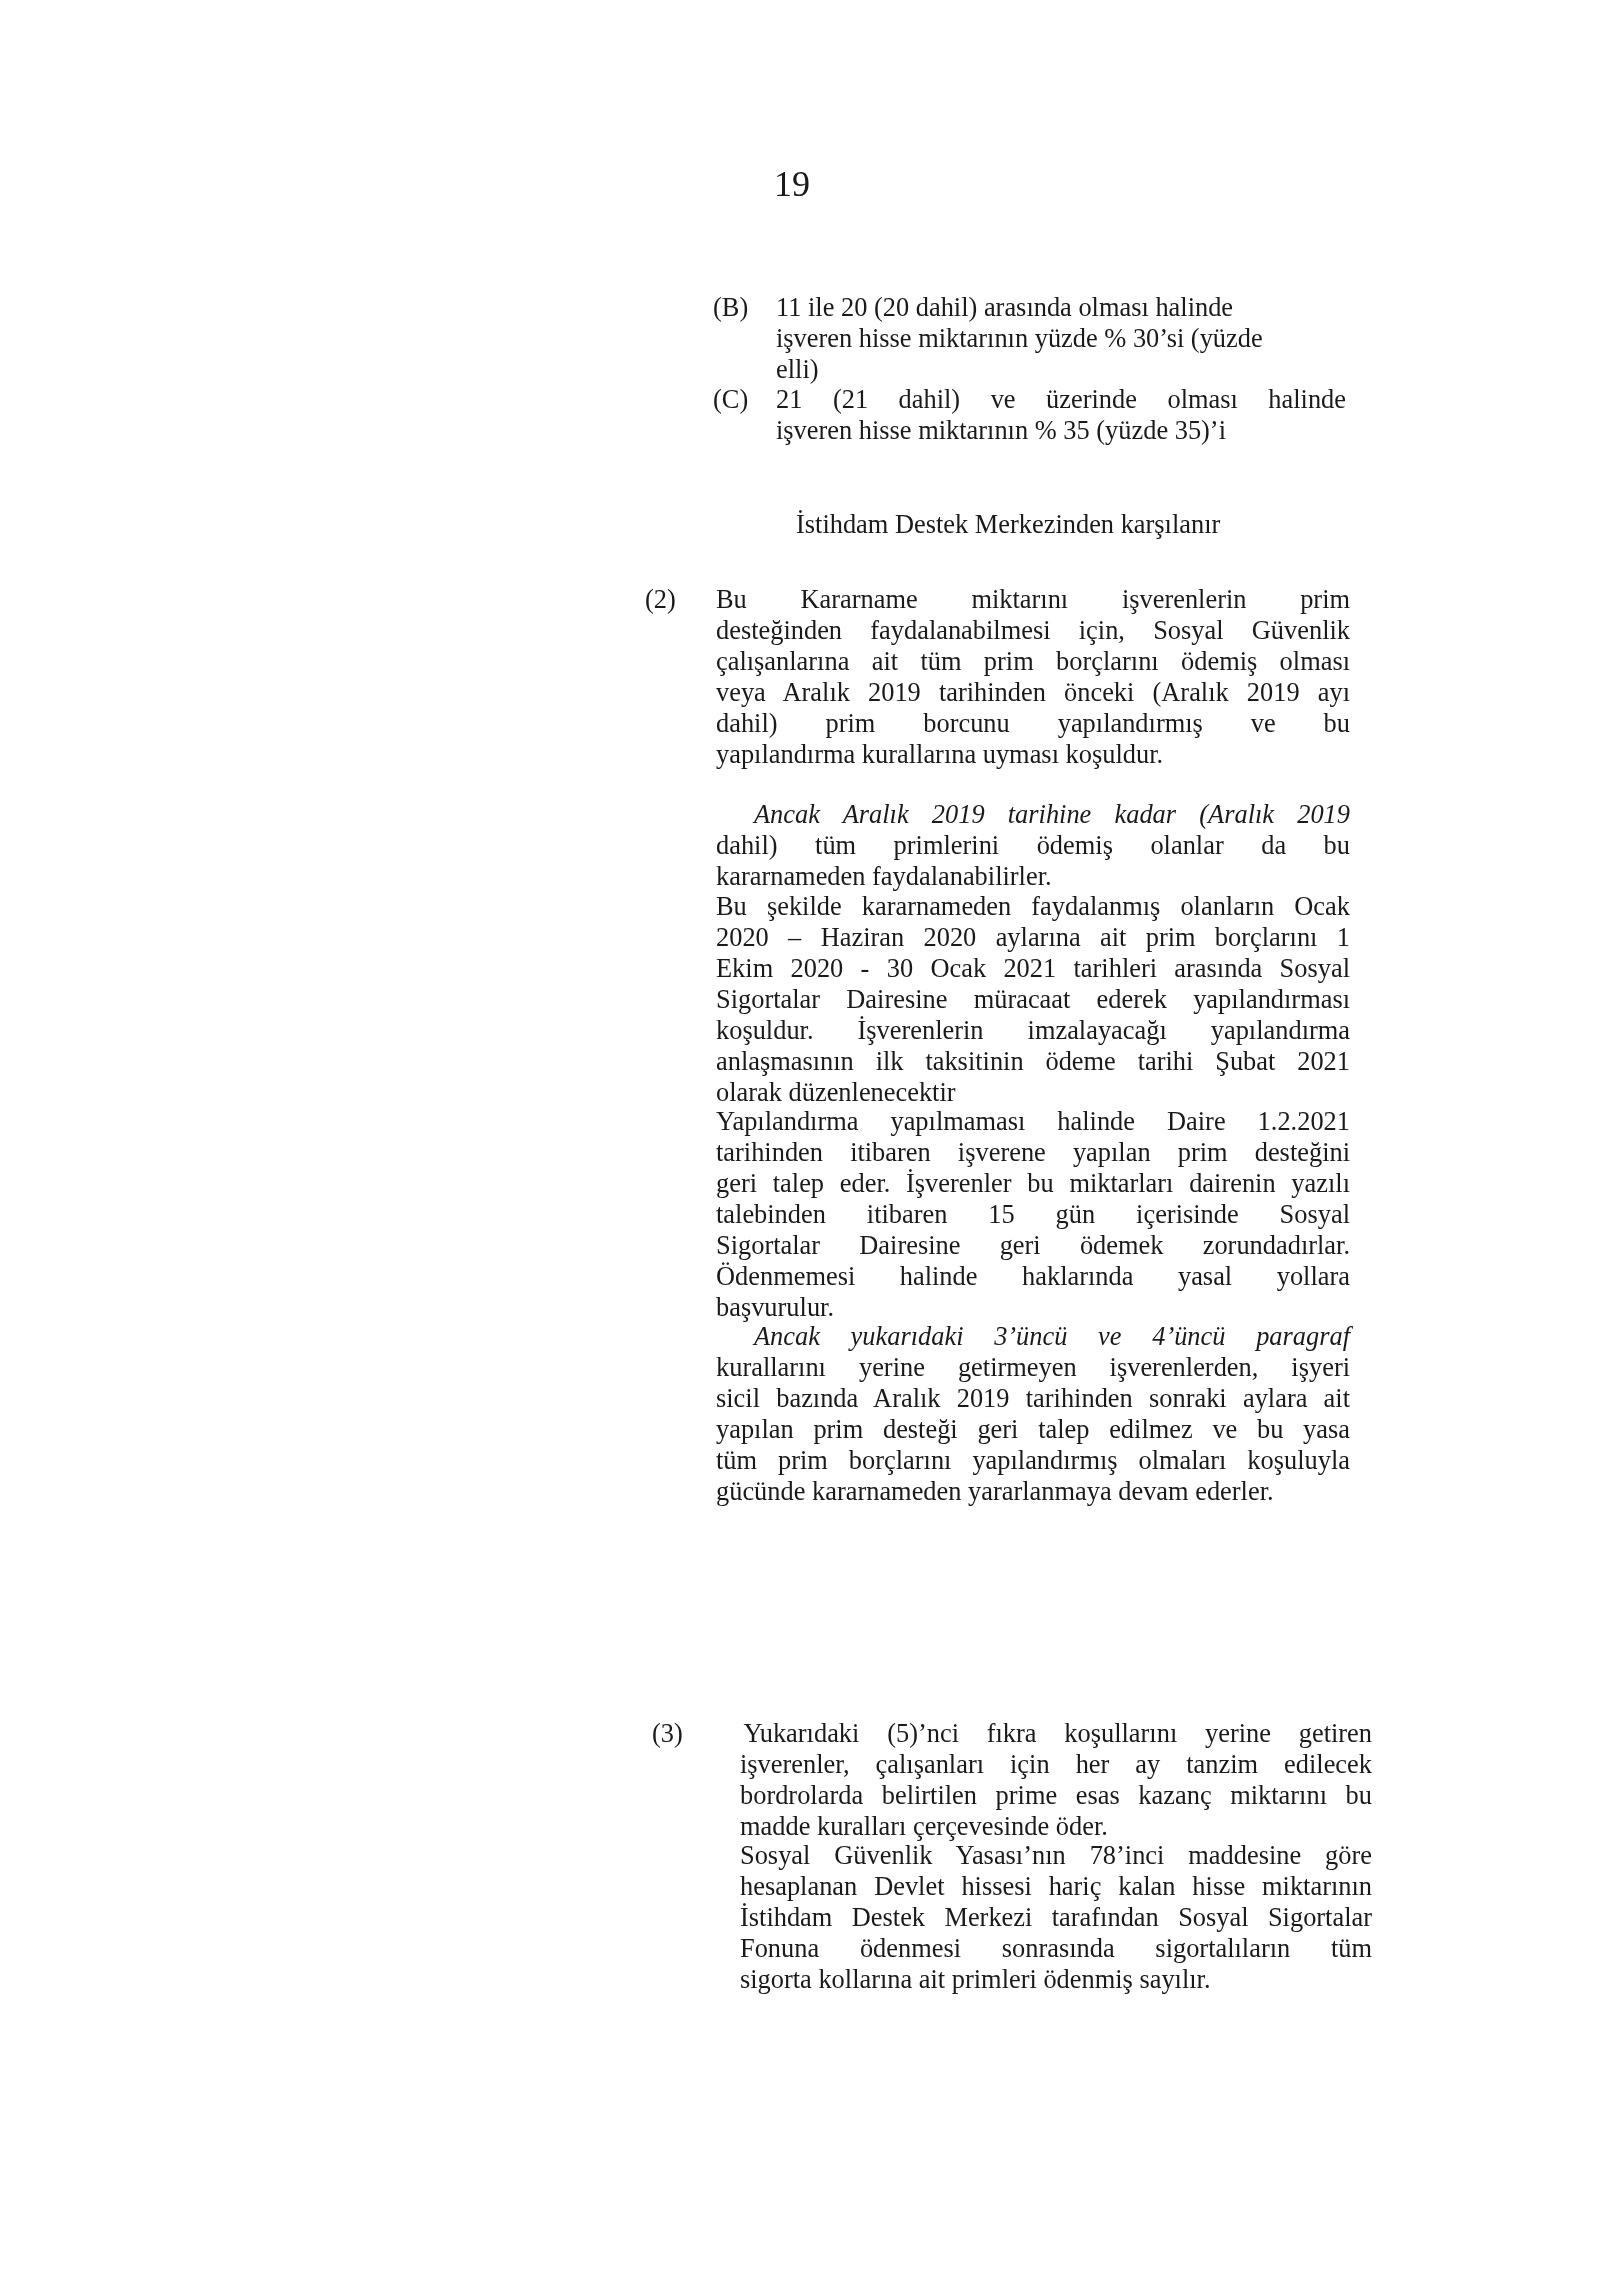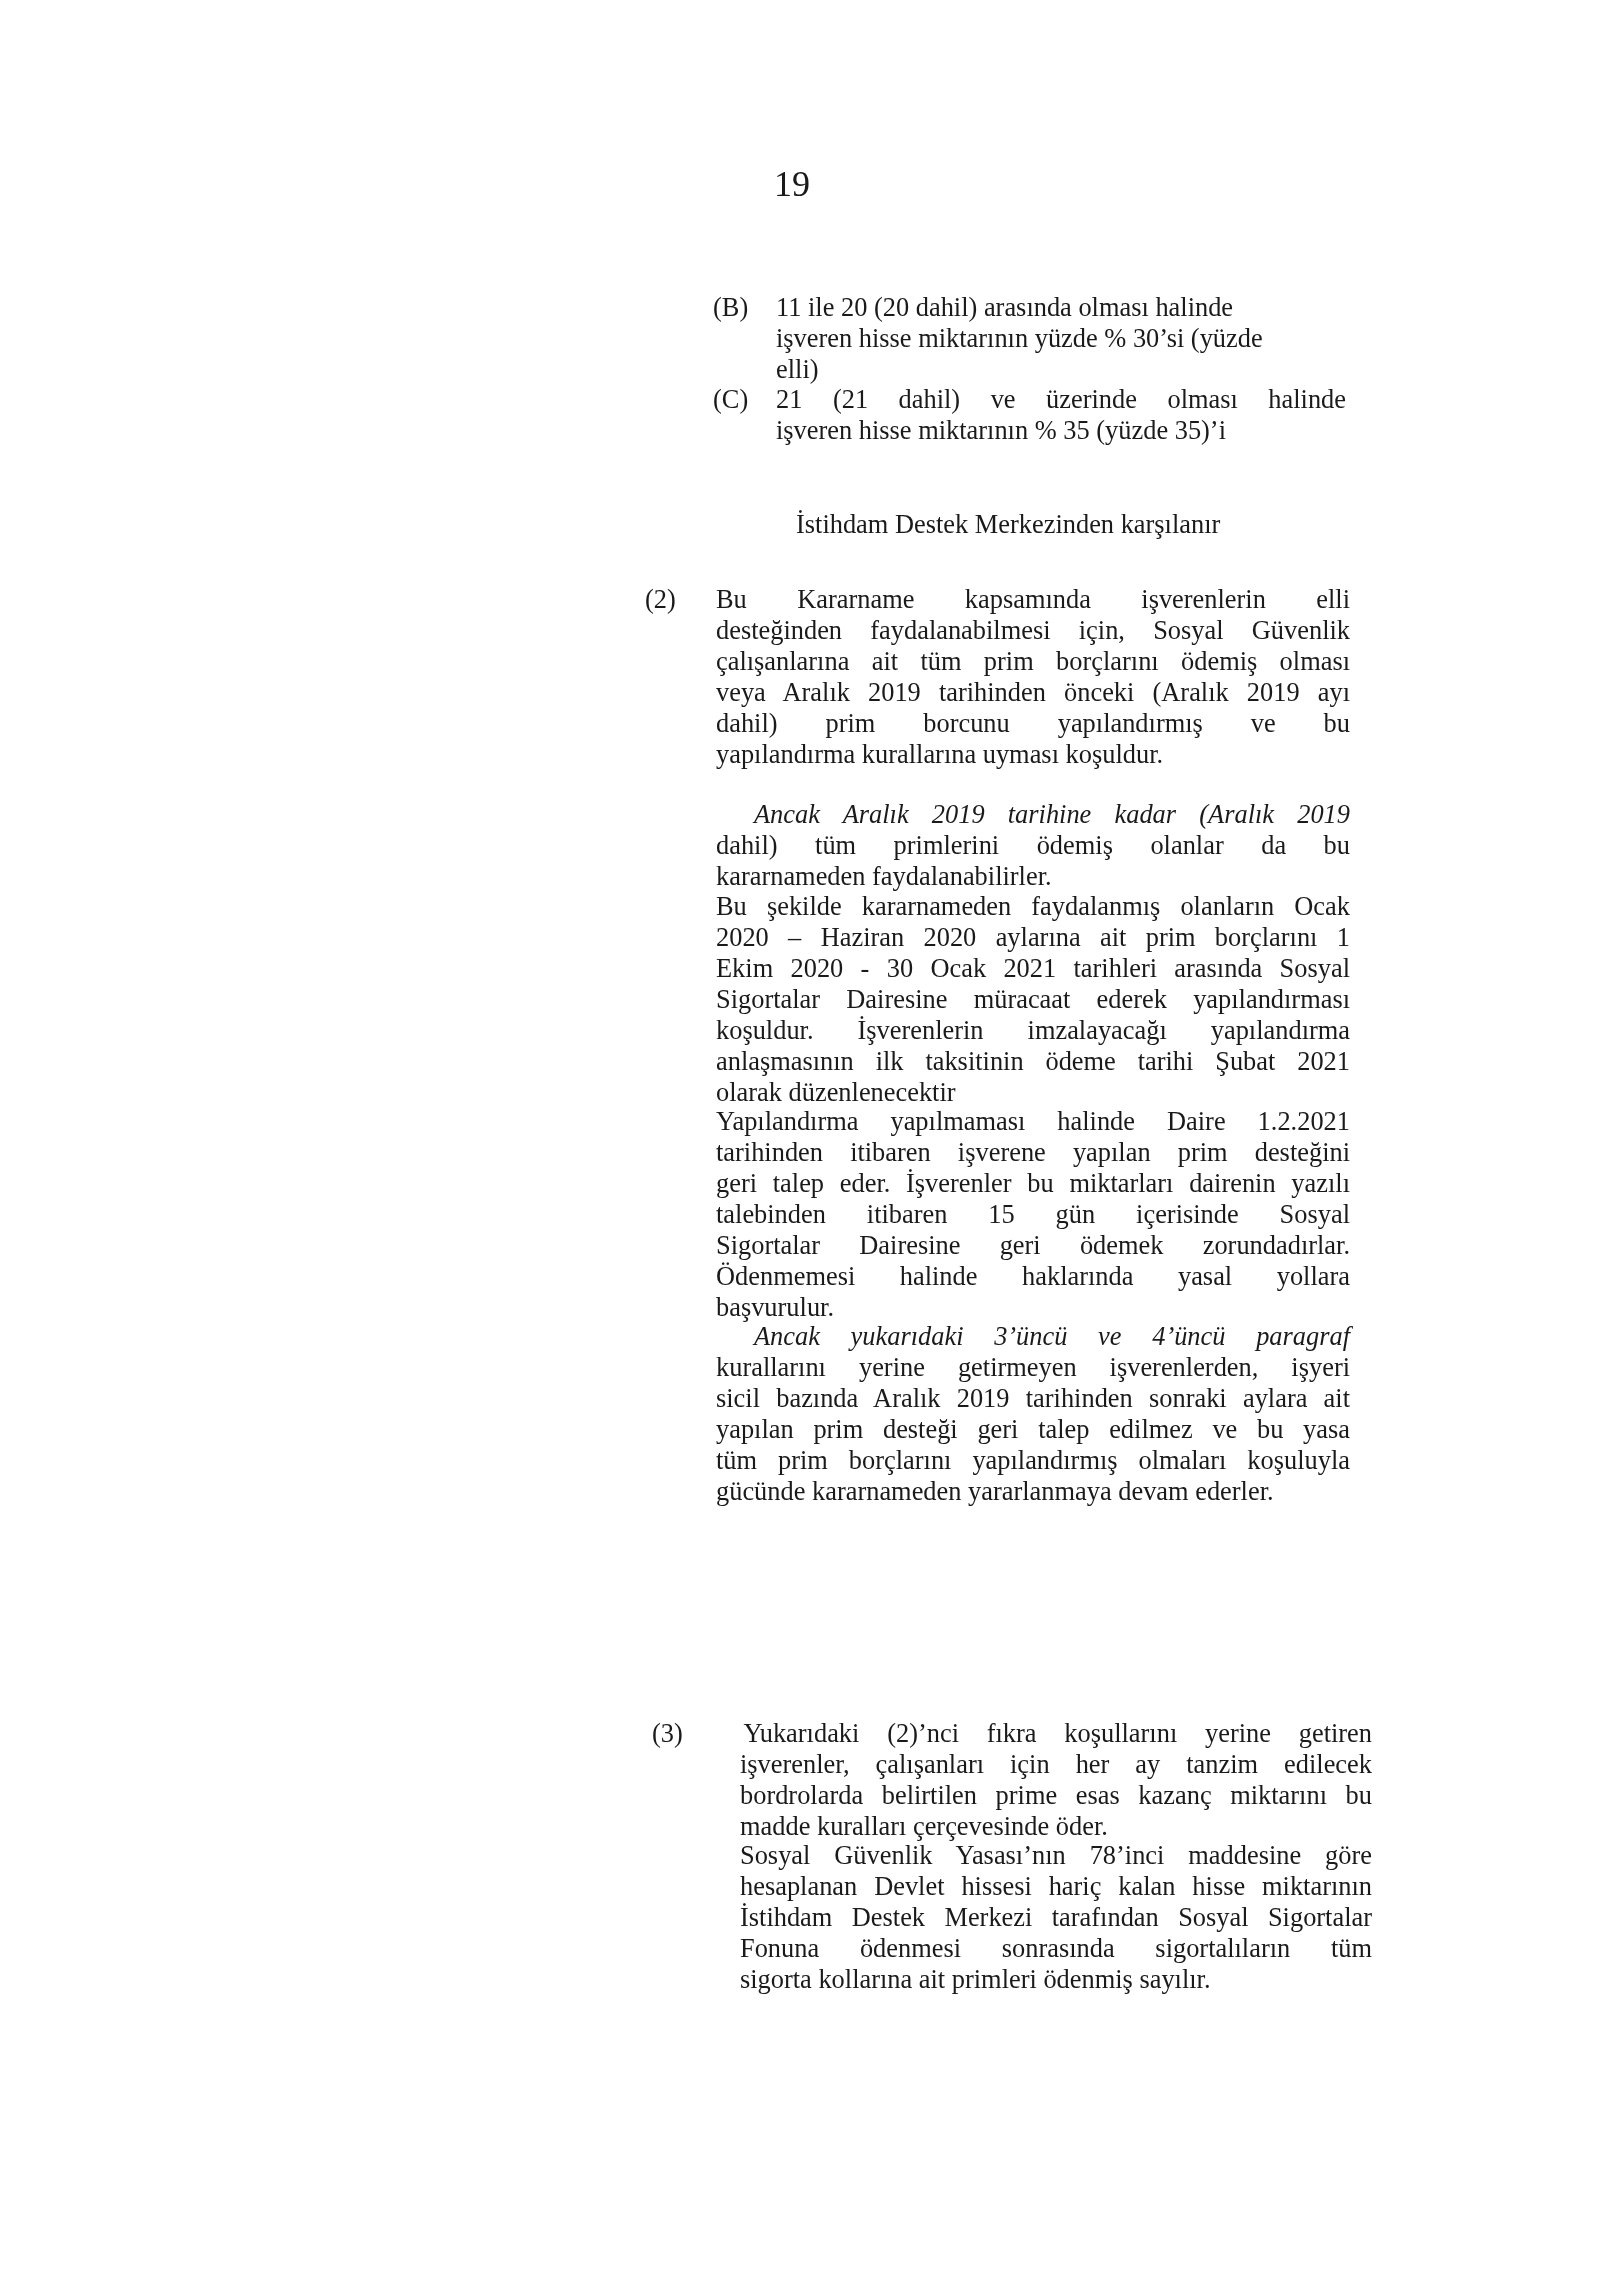--- a/index.html
+++ b/index.html
@@ -38,21 +38,21 @@
 <div class="block" style="left:776px; top:384px; width:570px;">
   <span class="line just">21   (21  dahil)  ve  üzerinde  olması  halinde</span>
   <span class="line left">işveren hisse miktarının % 35 (yüzde 35)’i</span>
 </div>
 
 <div class="block" style="left:776px; top:509px;margin-left:20px;">İstihdam Destek Merkezinden karşılanır</div>
 
 <div class="label" style="left:645px; top:584px;">(2)</div>
 
 <div class="block" style="left:716px; top:584px; width:634px;">
-  <span class="line just">Bu Kararname kapsamında işverenlerin elli</span>
+  <span class="line just">Bu Kararname miktarını işverenlerin prim</span>
   <span class="line just">desteğinden faydalanabilmesi için, Sosyal Güvenlik</span>
   <span class="line just">çalışanlarına ait tüm prim borçlarını ödemiş olması</span>
   <span class="line just">veya Aralık 2019 tarihinden önceki (Aralık 2019 ayı</span>
   <span class="line just">dahil) prim borcunu yapılandırmış ve bu</span>
   <span class="line left">yapılandırma kurallarına uyması koşuldur.</span>
 </div>
 
 <div class="block" style="left:716px; top:799px; width:634px;">
   <span class="line just indent">Ancak Aralık 2019 tarihine kadar (Aralık 2019</span>
   <span class="line just">dahil) tüm primlerini ödemiş olanlar da bu</span>
@@ -84,21 +84,21 @@
   <span class="line just">kurallarını yerine getirmeyen işverenlerden, işyeri</span>
   <span class="line just">sicil bazında Aralık 2019 tarihinden sonraki aylara ait</span>
   <span class="line just">yapılan prim desteği geri talep edilmez ve bu yasa</span>
   <span class="line just">tüm prim borçlarını yapılandırmış olmaları koşuluyla</span>
   <span class="line left">gücünde kararnameden yararlanmaya devam ederler.</span>
 </div>
 
 <div class="label" style="left:652px; top:1718px;">(3)</div>
 
 <div class="block" style="left:740px; top:1718px; width:632px;">
-  <span class="line just" style="padding-left:3.6px;">Yukarıdaki (2)’nci  fıkra koşullarını yerine getiren</span>
+  <span class="line just" style="padding-left:3.6px;">Yukarıdaki (5)’nci  fıkra koşullarını yerine getiren</span>
   <span class="line just">işverenler, çalışanları için her ay tanzim edilecek</span>
   <span class="line just">bordrolarda belirtilen prime esas kazanç miktarını bu</span>
   <span class="line left">madde kuralları çerçevesinde öder.</span>
 </div>
 
 <div class="block" style="left:740px; top:1840px; width:632px;">
   <span class="line just">Sosyal Güvenlik Yasası’nın 78’inci maddesine göre</span>
   <span class="line just">hesaplanan Devlet hissesi hariç kalan hisse miktarının</span>
   <span class="line just">İstihdam Destek Merkezi tarafından Sosyal Sigortalar</span>
   <span class="line just">Fonuna ödenmesi sonrasında sigortalıların tüm</span>

